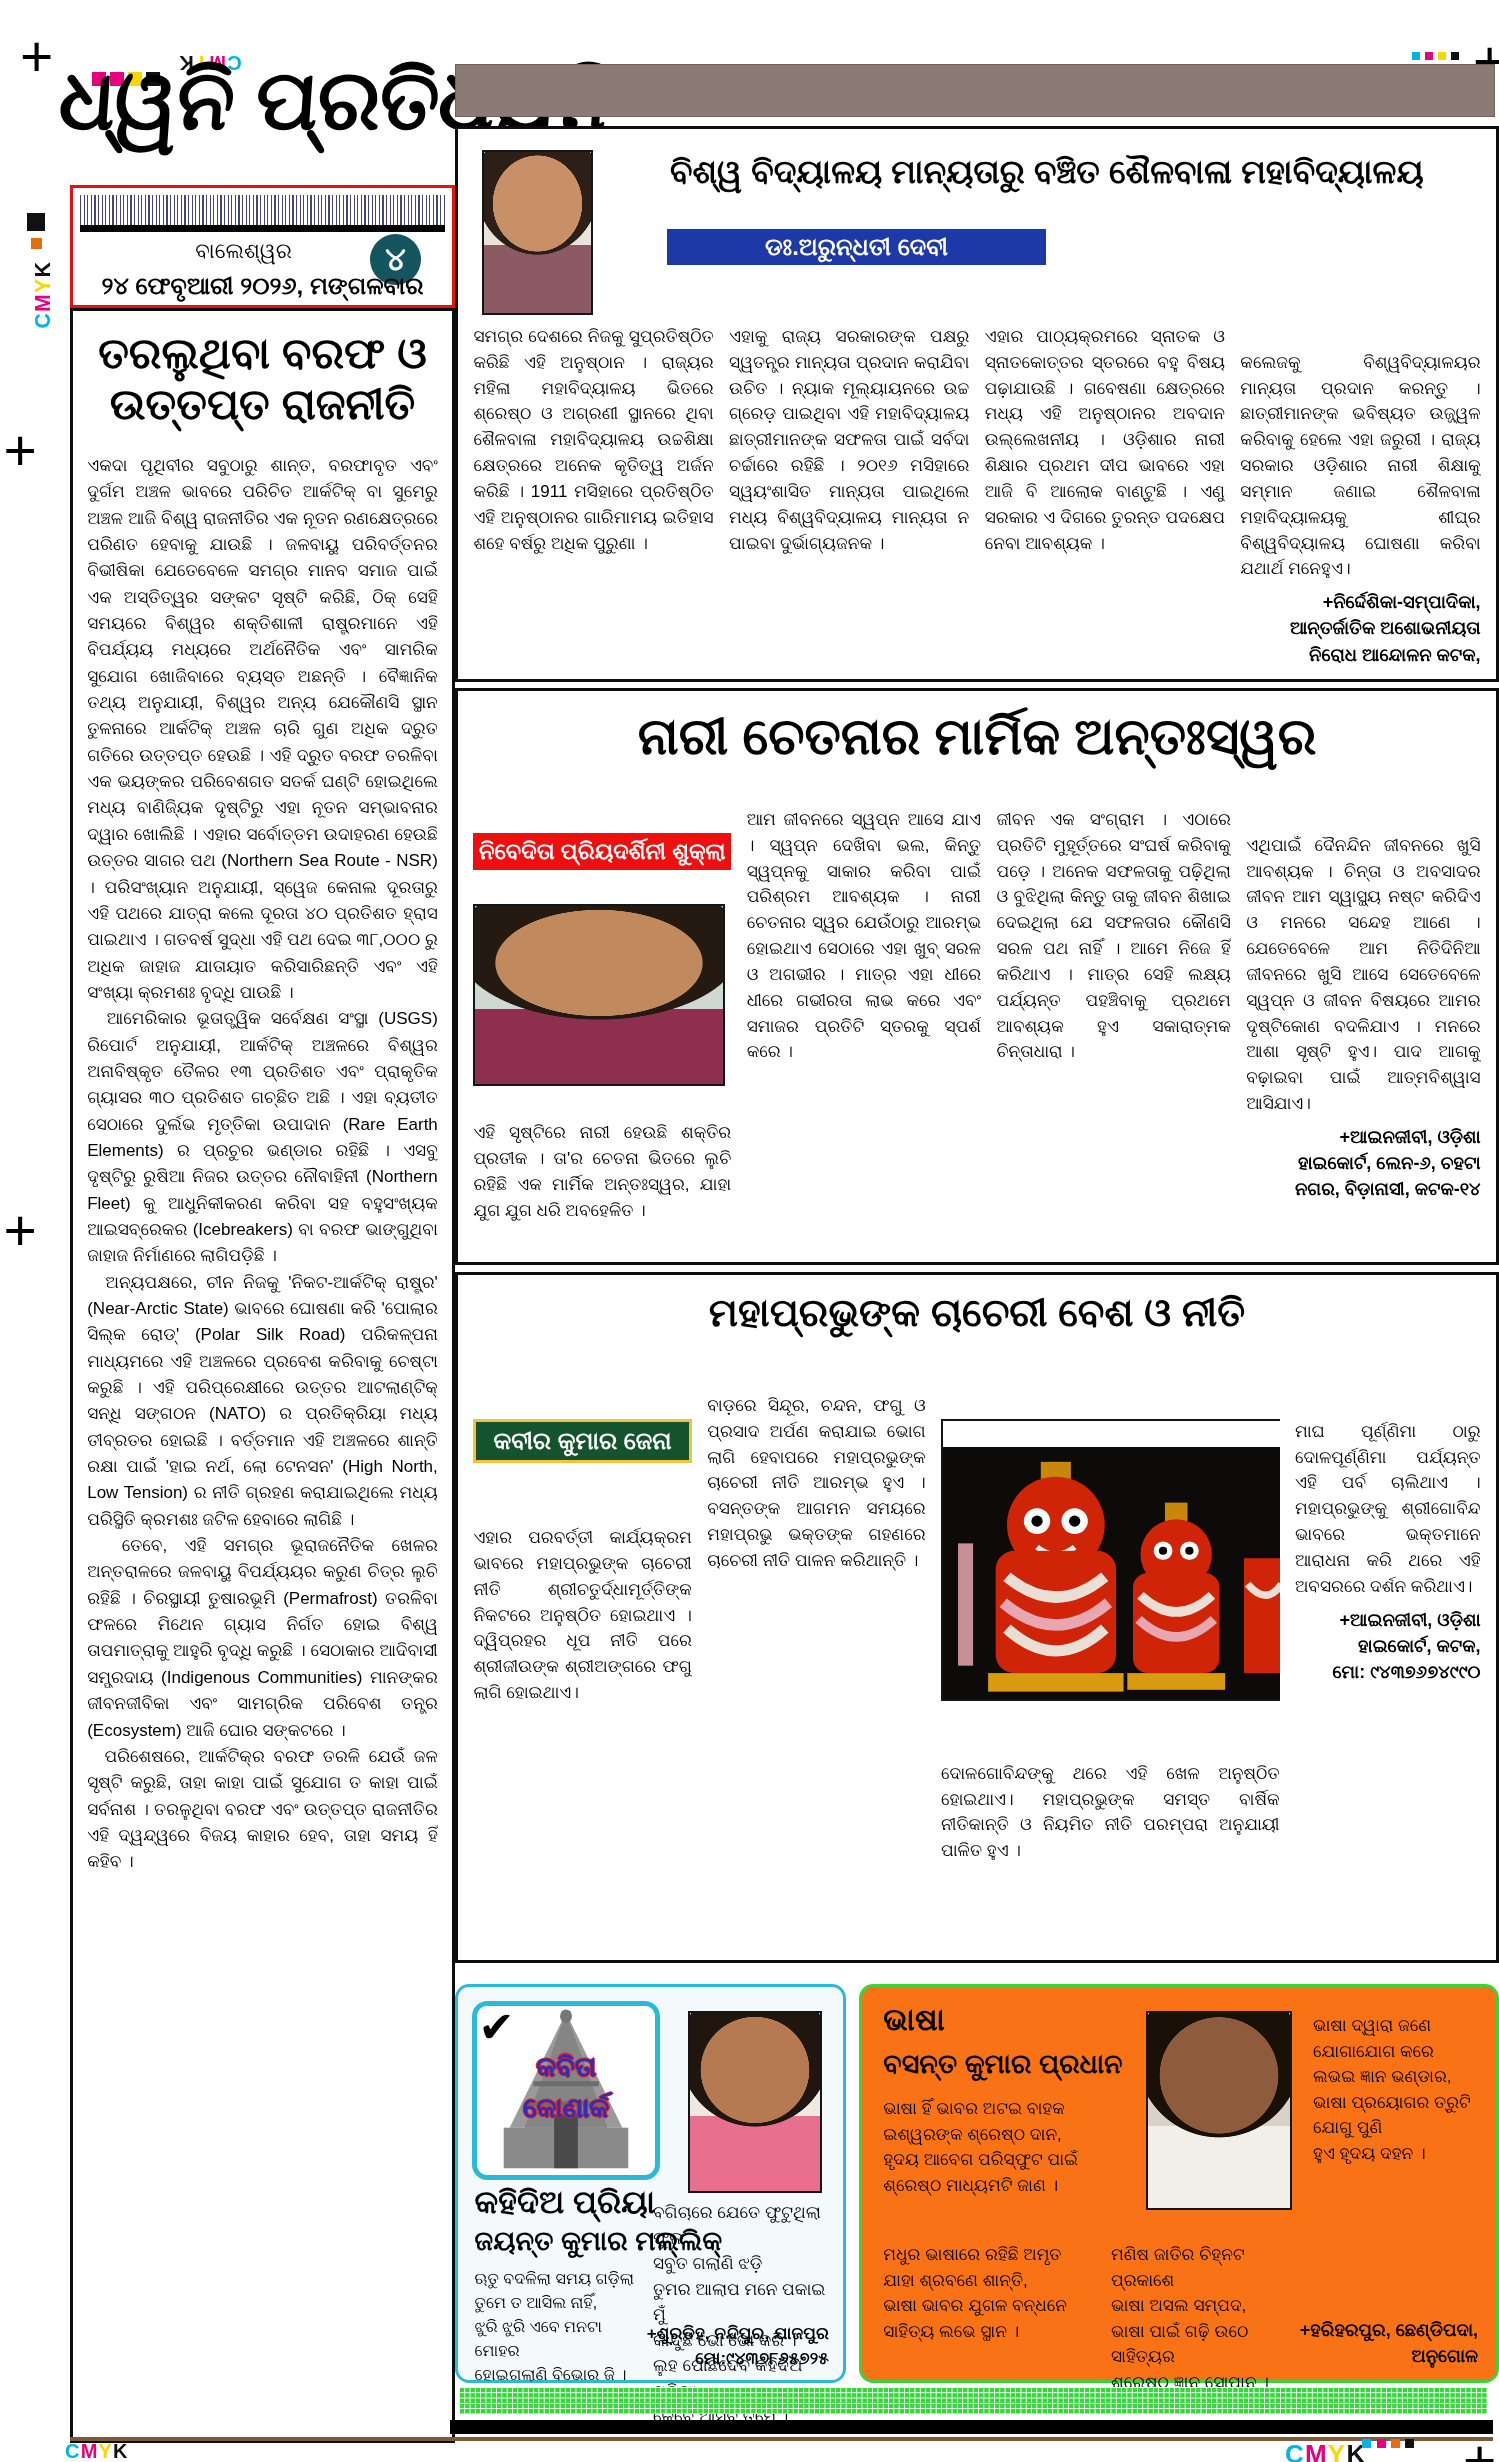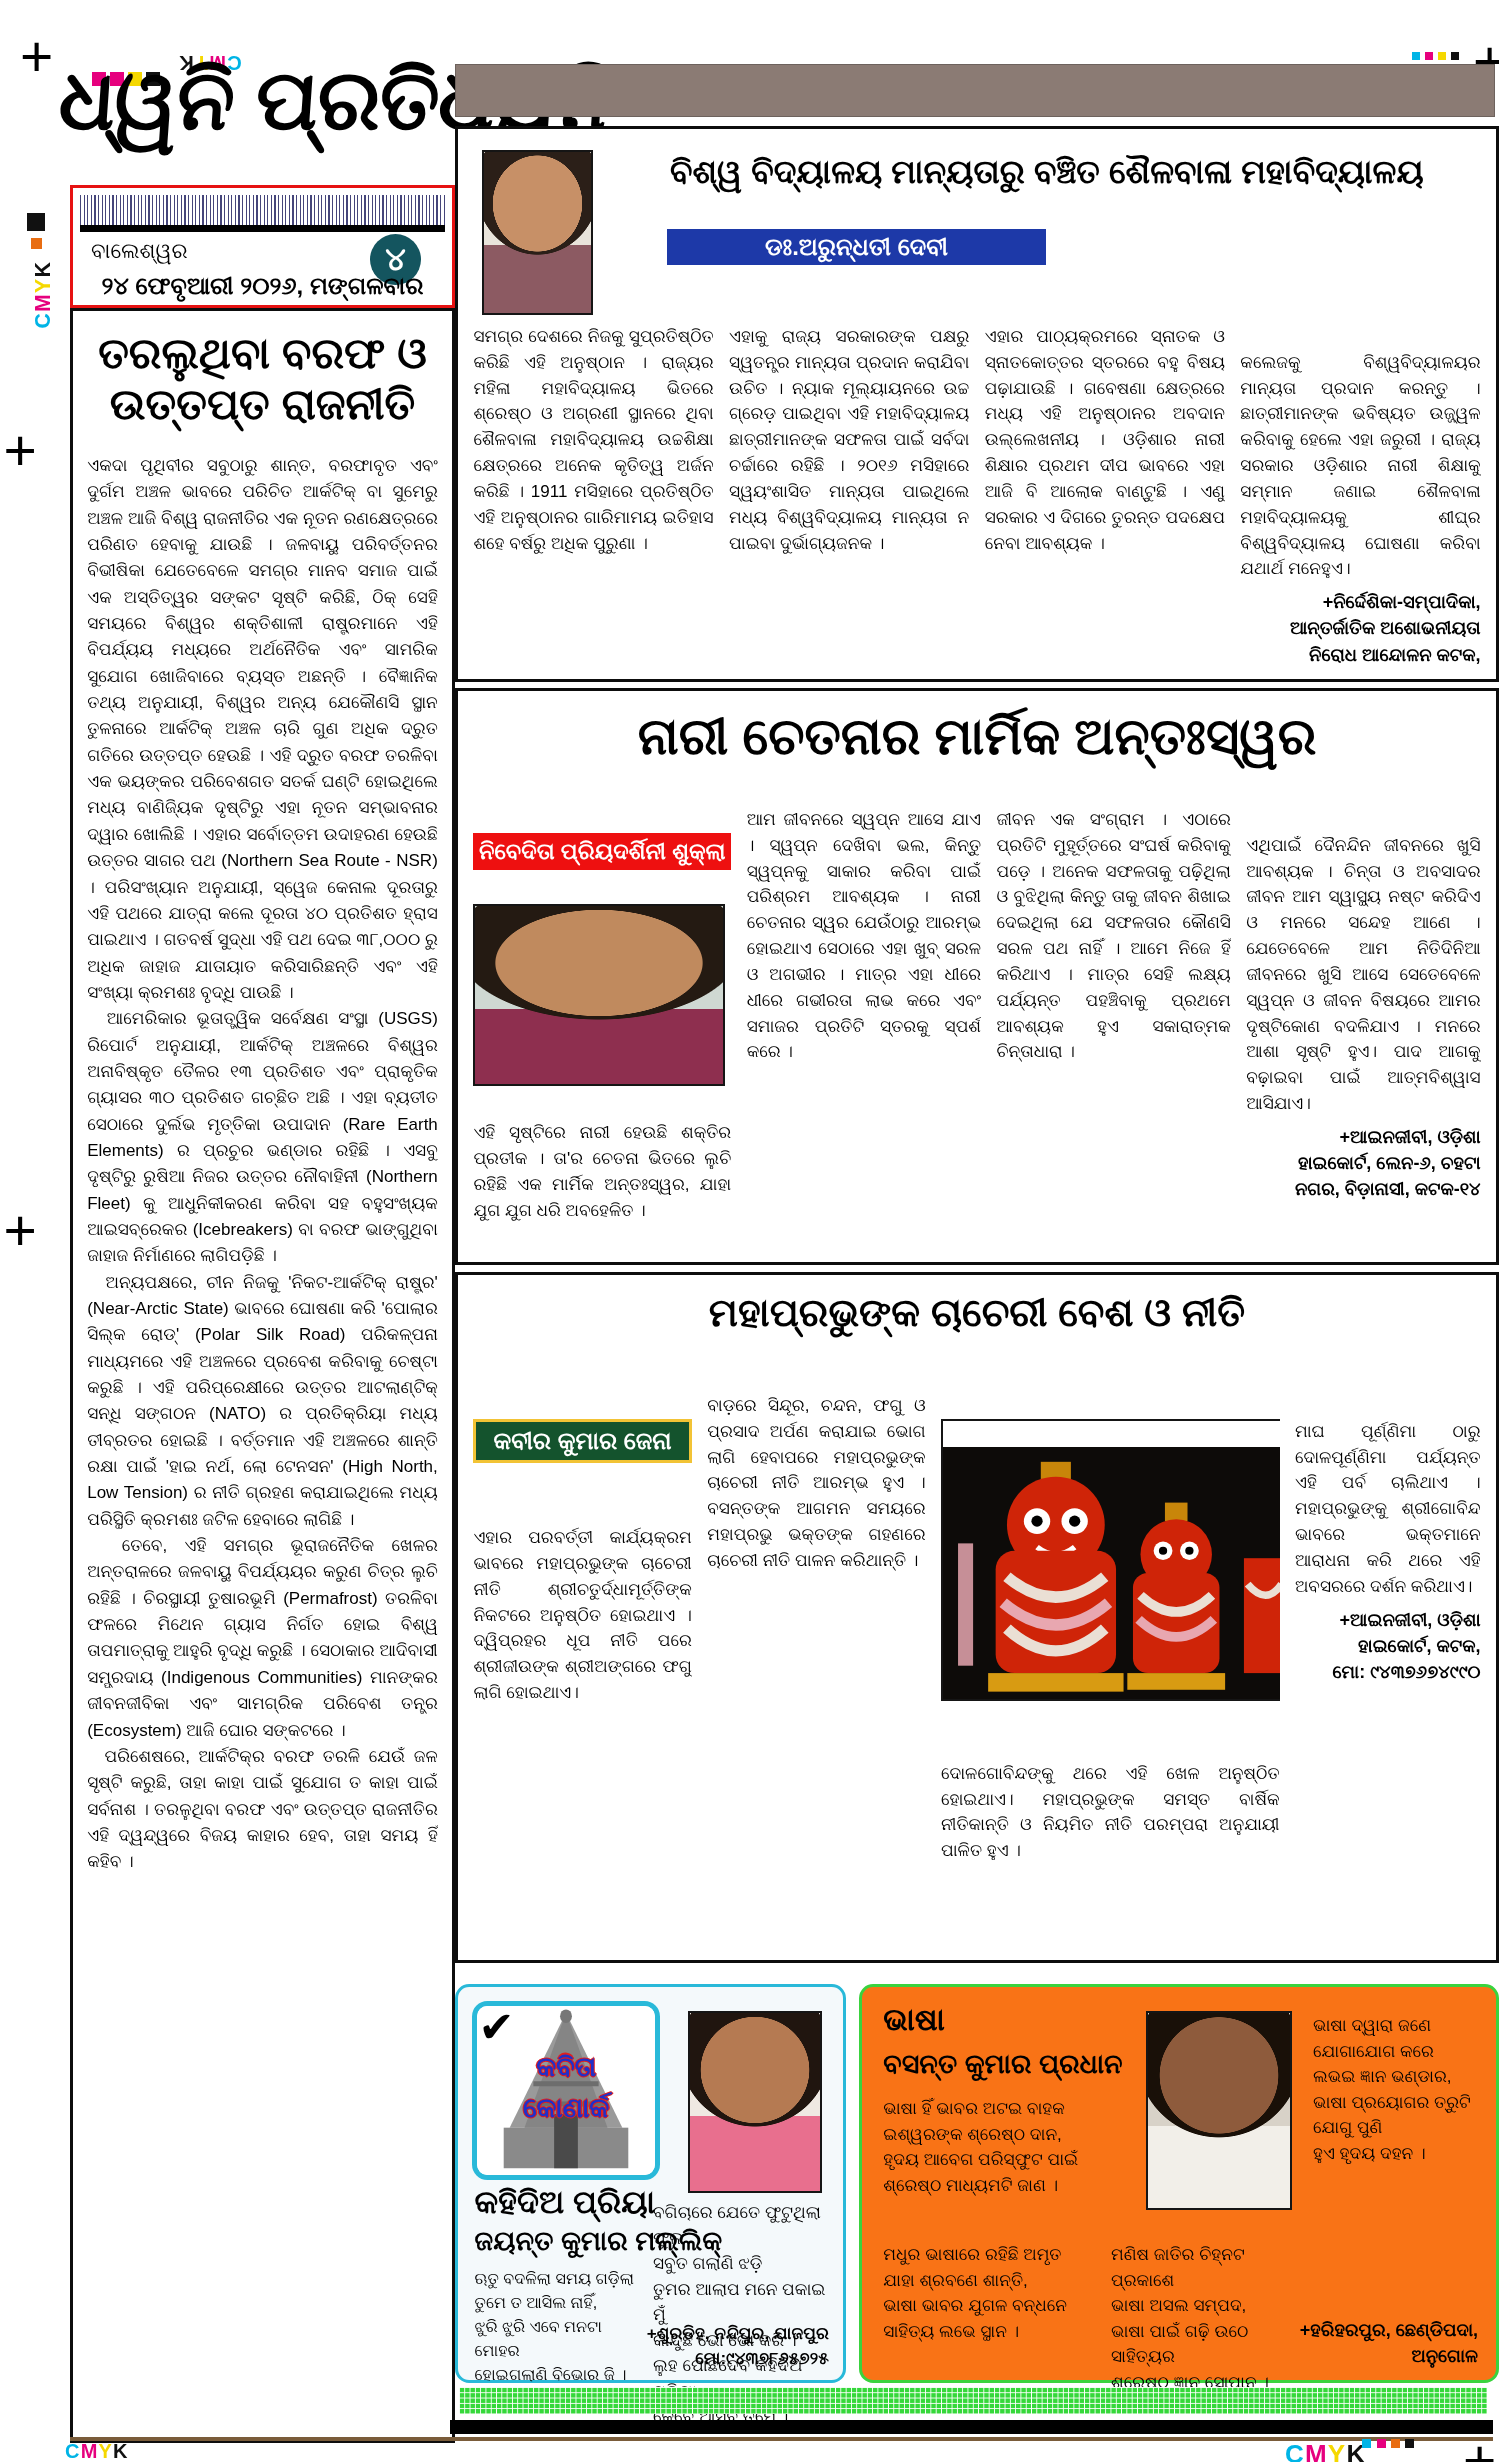--- a/index.html
+++ b/index.html
@@ -16,21 +16,21 @@
 
   
   .masthead{position:absolute;left:59px;top:52px;width:545px;font-size:84px;font-weight:900;
             transform:skewX(-4deg);letter-spacing:-1.2px;white-space:nowrap;}
 
   
   .datebox{position:absolute;left:70px;top:185px;width:379px;height:117px;border:3px solid #e61212;background:#fff;}
   .stripes{position:absolute;left:7.1px;right:7.1px;top:7.1px;height:30px;
            background:repeating-linear-gradient(90deg,#45457a 0 1.2px,#fff 1.2px 3.6px);
            border-bottom:7.1px solid #000;}
-  .edition{position:absolute;left:18px;top:51px;width:201px;text-align:left;font-size:21.3px;}
+  .edition{position:absolute;left:18px;top:51px;width:201px;text-align:right;font-size:21.3px;}
   .pagecircle{position:absolute;right:31px;top:46px;width:51px;height:51px;border-radius:50%;
               background:#14555f;color:#fff;font-size:32px;font-weight:bold;
               display:flex;align-items:center;justify-content:center;}
   .datetext{position:absolute;left:9.5px;right:9.5px;bottom:4.7px;text-align:center;font-size:24px;font-weight:bold;}
 
   
   .artbox{position:absolute;border:3.6px solid #0d0d0d;background:#fff;}
   .hl{font-weight:bold;text-align:center;line-height:1.2;white-space:pre-line;}
   .bodytxt{font-size:17px;line-height:1.55;text-align:justify;white-space:pre-wrap;overflow:hidden;}
   .cols{position:absolute;display:flex;gap:15.4px;overflow:hidden;}

